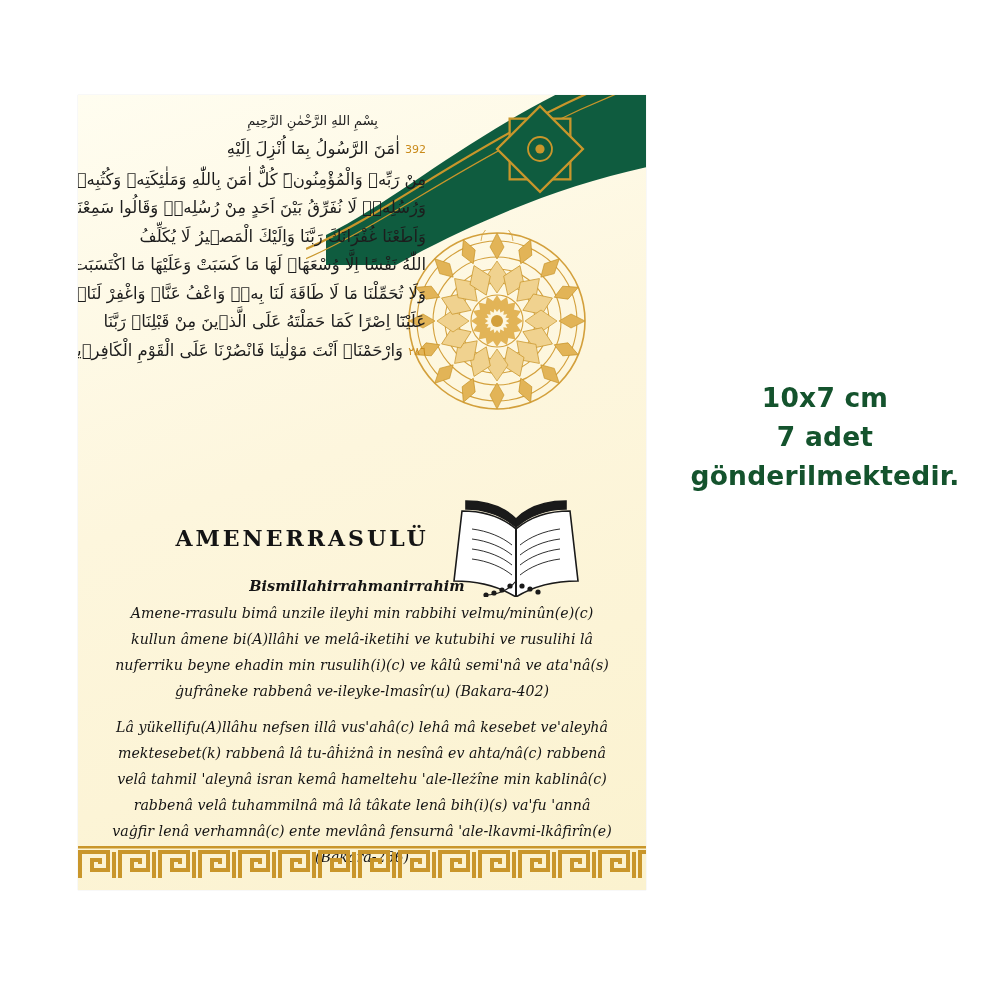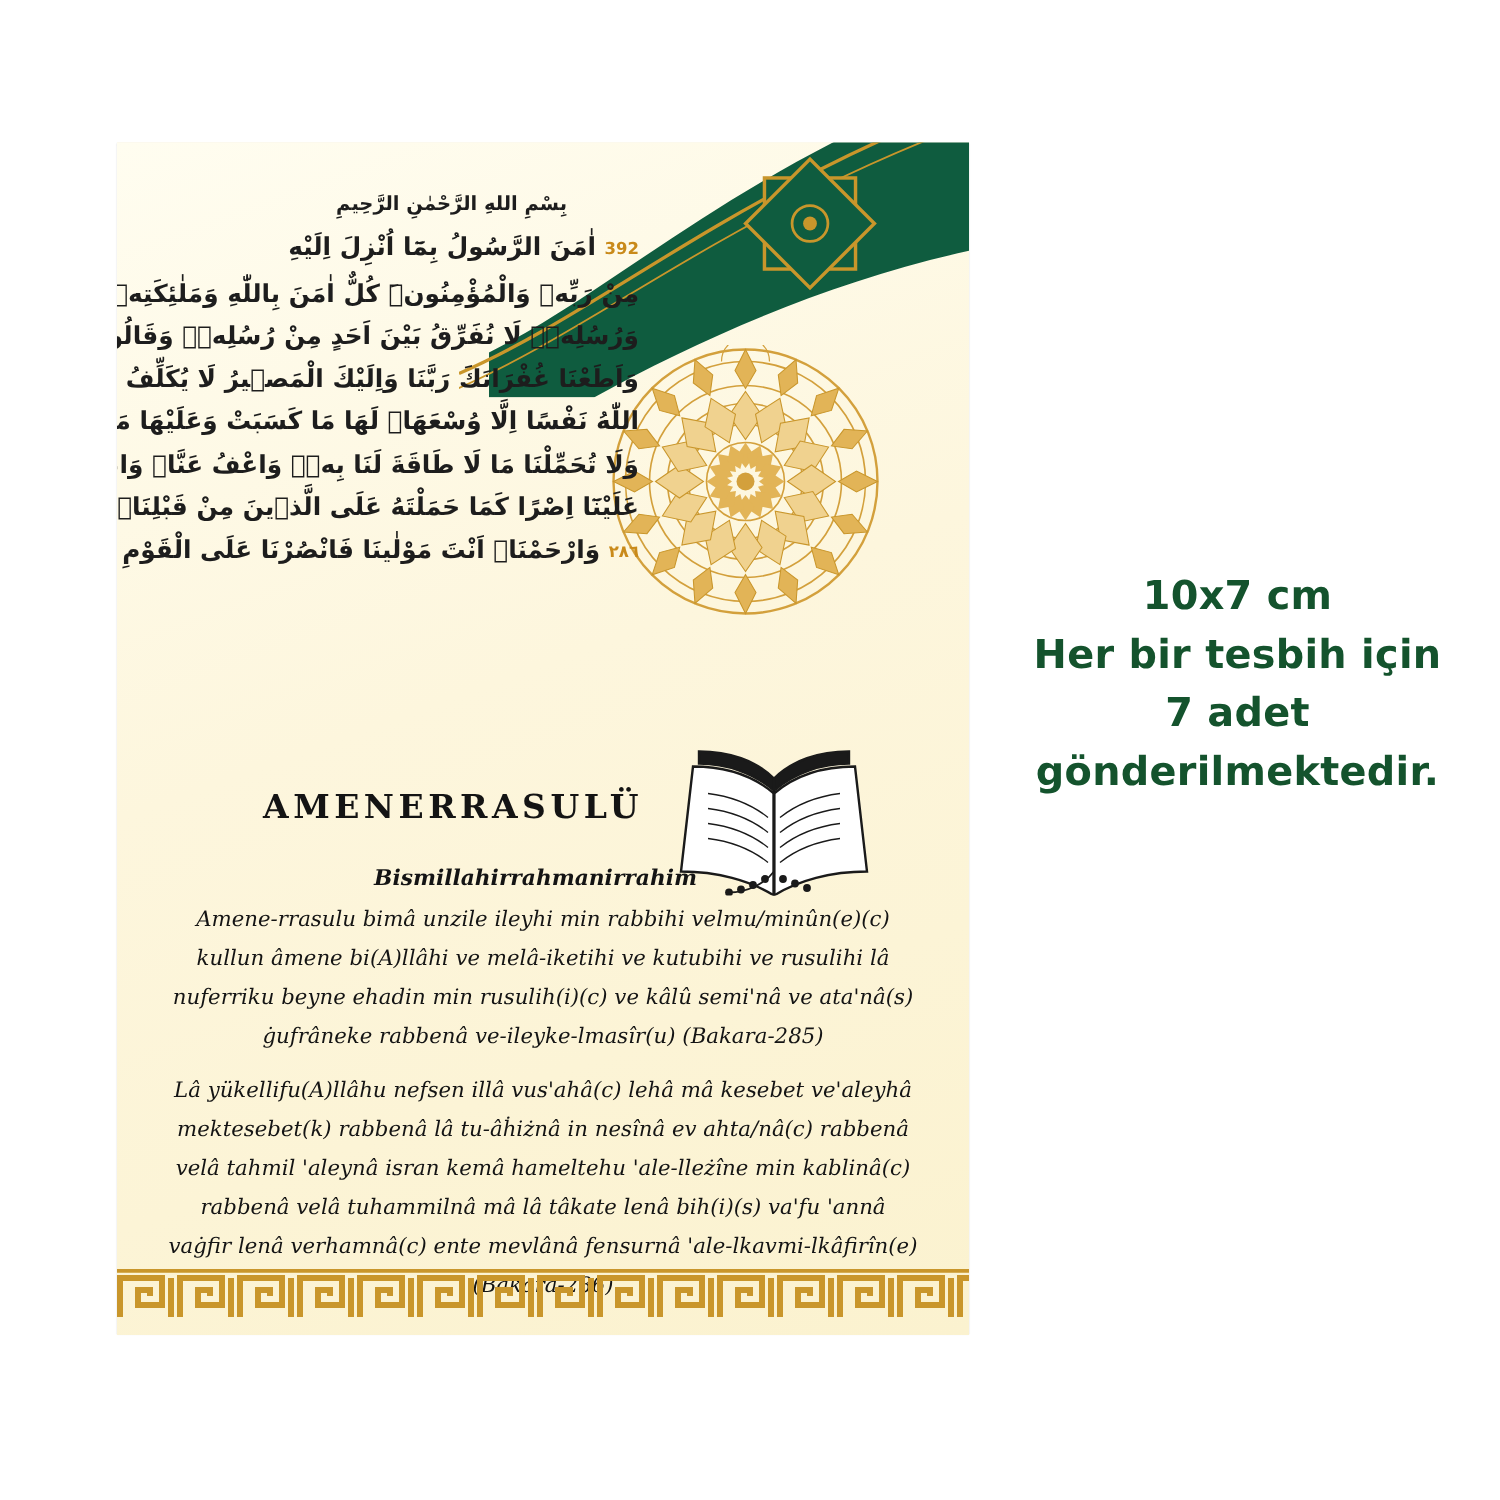--- a/index.html
+++ b/index.html
@@ -63,26 +63,25 @@
     left: 328px;
     top: 135px;
     width: 182px;
     height: 182px;
   }
 
   
   .arabic {
     position: absolute;
     left: 18px;
-    top: 32px;
+    top: 16px;
     width: 330px;
     direction: rtl;
     font-family: "DejaVu Sans", sans-serif;
     color: #1d1d1d;
-    font-weight: bold;
   }
   .basmala {
     font-size: 13px;
     line-height: 20px;
     margin-bottom: 4px;
     padding-right: 48px;
     white-space: nowrap;
   }
   .ayah-line {
     font-size: 16.5px;
@@ -338,21 +337,21 @@
           <circle cx="72" cy="101" r="2.6"></circle>
           <circle cx="80" cy="104" r="2.6"></circle>
           <circle cx="88" cy="107" r="2.6"></circle>
         </g>
       </svg>
     </div>
 
     <div class="latin">
       <div class="title-amener">AMENERRASULÜ</div>
       <div class="bismillah-tr">Bismillahirrahmanirrahim</div>
-      <p class="para">Amene-rrasulu bimâ unzile ileyhi min rabbihi velmu/minûn(e)(c) kullun âmene bi(A)llâhi ve melâ-iketihi ve kutubihi ve rusulihi lâ nuferriku beyne ehadin min rusulih(i)(c) ve kâlû semi'nâ ve ata'nâ(s) ġufrâneke rabbenâ ve-ileyke-lmasîr(u) (Bakara-285)</p>
+      <p class="para">Amene-rrasulu bimâ unzile ileyhi min rabbihi velmu/minûn(e)(c) kullun âmene bi(A)llâhi ve melâ-iketihi ve kutubihi ve rusulihi lâ nuferriku beyne ehadin min rusulih(i)(c) ve kâlû semi'nâ ve ata'nâ(s) ġufrâneke rabbenâ ve-ileyke-lmasîr(u) (Bakara-402)</p>
       <p class="para">Lâ yükellifu(A)llâhu nefsen illâ vus'ahâ(c) lehâ mâ kesebet ve'aleyhâ mektesebet(k) rabbenâ lâ tu-âḣiżnâ in nesînâ ev ahta/nâ(c) rabbenâ velâ tahmil 'aleynâ isran kemâ hameltehu 'ale-lleżîne min kablinâ(c) rabbenâ velâ tuhammilnâ mâ lâ tâkate lenâ bih(i)(s) va'fu 'annâ vaġfir lenâ verhamnâ(c) ente mevlânâ fensurnâ 'ale-lkavmi-lkâfirîn(e)(Bakara-286)</p>
     </div>
 
     <div class="greek">
       <svg width="568" height="34" viewBox="0 0 568 34" preserveAspectRatio="none">
         <defs>
           <pattern id="gk" x="0" y="0" width="40" height="34" patternUnits="userSpaceOnUse">
             <g fill="none" stroke="#c9962b" stroke-width="4">
               <path d="M2,32 L2,6 L30,6 L30,24 L14,24 L14,14 L22,14 L22,18"></path>
               <path d="M36,32 L36,6"></path>
@@ -360,18 +359,17 @@
           </pattern>
         </defs>
         <rect x="0" y="0" width="568" height="34" fill="url(#gk)"></rect>
         <rect x="0" y="0" width="568" height="2.5" fill="#c9962b"></rect>
       </svg>
     </div>
   </div>
 
   <div class="caption">
     <div>10x7 cm</div>
-    <div>Her bir tesbih için</div>
     <div>7 adet</div>
     <div>gönderilmektedir.</div>
   </div>
 
 </div>
 
 </body></html>

